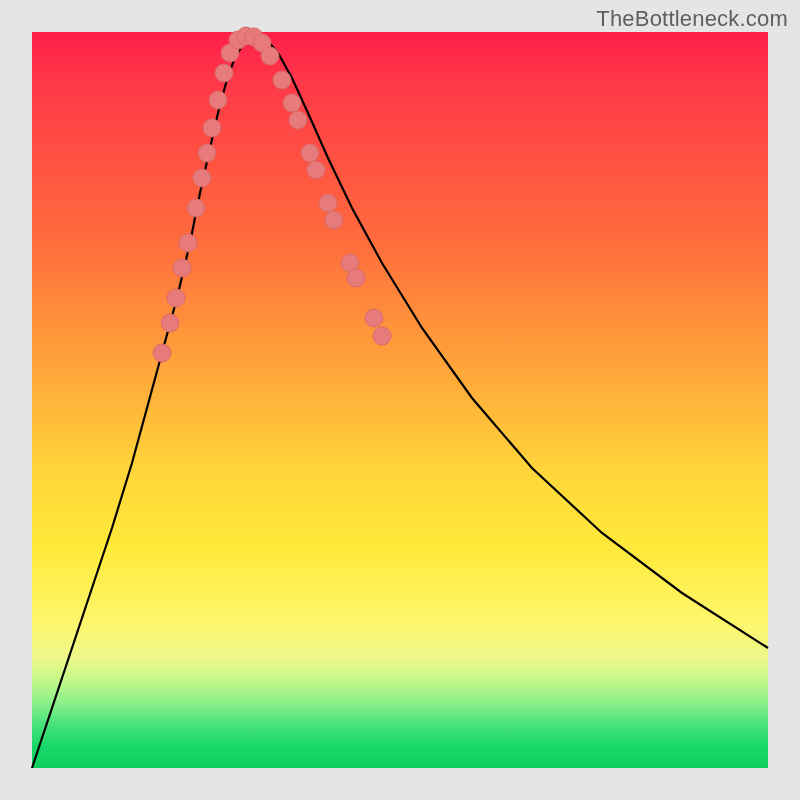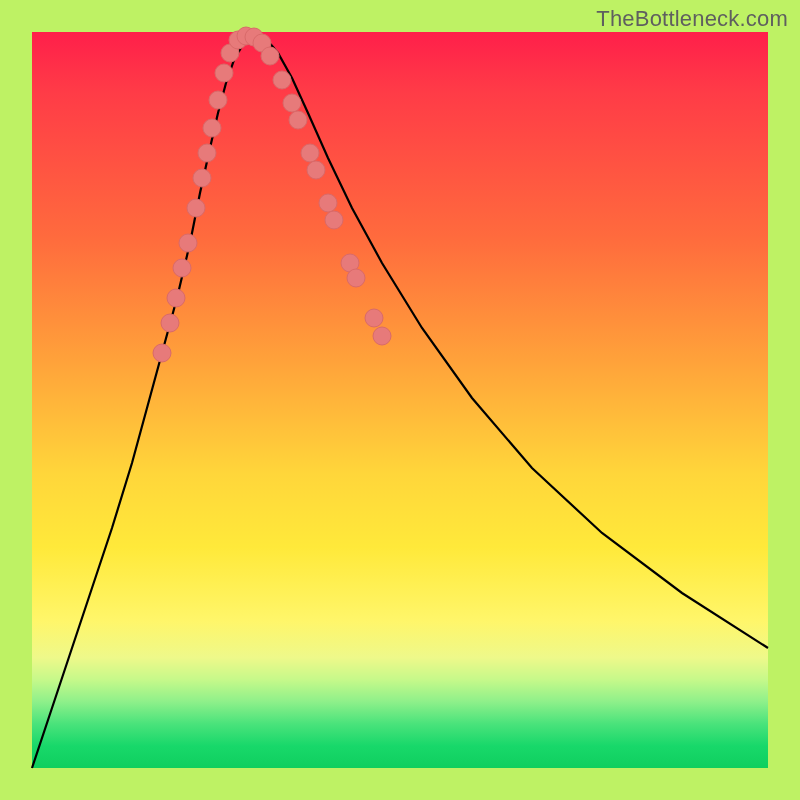--- a/index.html
+++ b/index.html
@@ -10,21 +10,21 @@
     overflow: hidden;
     background: #000;
     font-family: Arial, Helvetica, sans-serif;
   }
   .frame {
     position: absolute;
     left: 0;
     top: 0;
     width: 800px;
     height: 800px;
-    background: #bef264;
+    background: #e5e5e5;
   }
   .plot-area {
     position: absolute;
     left: 32px;
     top: 32px;
     width: 736px;
     height: 736px;
     
     background: linear-gradient(
       to bottom,

